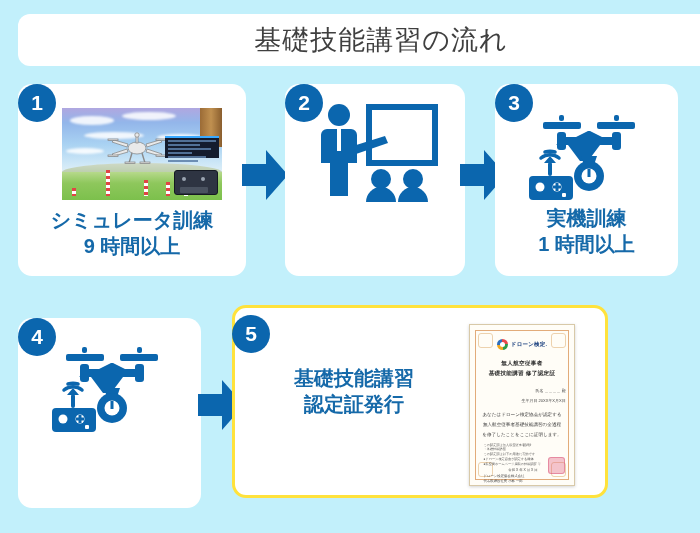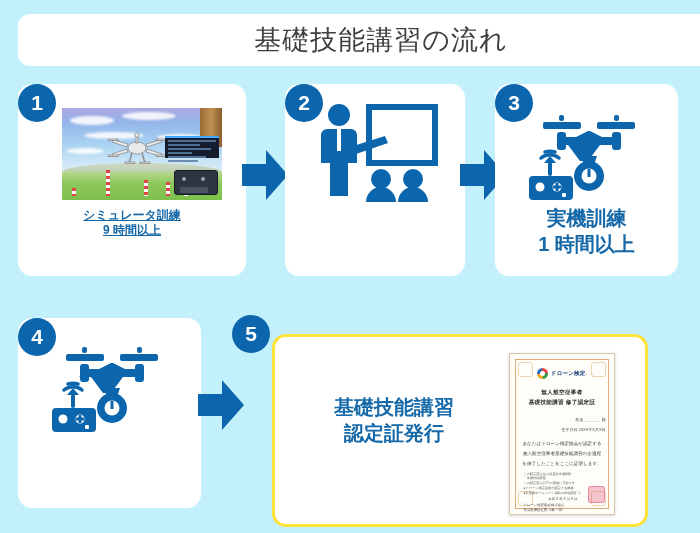--- a/index.html
+++ b/index.html
@@ -185,21 +185,21 @@
         <i style="width:45%"></i>
         <i style="width:70%"></i>
         <i style="width:55%"></i>
     </div>
     <div class="ctrl">
       <b style="left:7px;top:6px;"></b>
         <b style="left:26px;top:6px;"></b>
       <b style="left:5px;top:16px;width:28px;height:6px;border-radius:1px;background:#4a5260;"></b>
     </div>
   </div>
-  <div class="card-label" style="top:124px;font-size:12px;text-decoration:underline;">シミュレータ訓練
+  <div class="card-label" style="top:124px;font-size:20px;">シミュレータ訓練
 9 時間以上</div>
 </div>
 <div class="badge" style="left:18px;top:84px;">1</div>
 
 <div style="position:absolute;left:240px;top:148px;">
   <svg width="50" height="54" viewBox="0 0 50 54">
     <path d="M2 16 H26 V2 L48 27 L26 52 V38 H2 Z" fill="#0b66ae"></path>
   </svg>
 </div>
 
@@ -292,21 +292,21 @@
   </div>
 </div>
 <div class="badge" style="left:18px;top:318px;">4</div>
 
 <div style="position:absolute;left:196px;top:378px;">
   <svg width="50" height="54" viewBox="0 0 50 54">
     <path d="M2 16 H26 V2 L48 27 L26 52 V38 H2 Z" fill="#0b66ae"></path>
   </svg>
 </div>
 
-<div class="card accent" style="left:232px;top:334px;width:376px;height:193px;margin-left:40px;">
+<div class="card accent" style="left:232px;top:305px;width:376px;height:193px;">
   <div class="card-label" style="top:58px;width:230px;left:4px;font-size:20px;">基礎技能講習
 認定証発行</div>
 
   <div class="cert" style="left:234px;top:16px;width:104px;height:160px;">
     <div class="inner"></div>
     <div class="corner" style="left:8px;top:8px;"></div>
     <div class="corner" style="right:8px;top:8px;"></div>
     <div class="corner" style="left:8px;bottom:8px;"></div>
     <div class="corner" style="right:8px;bottom:8px;"></div>
 

